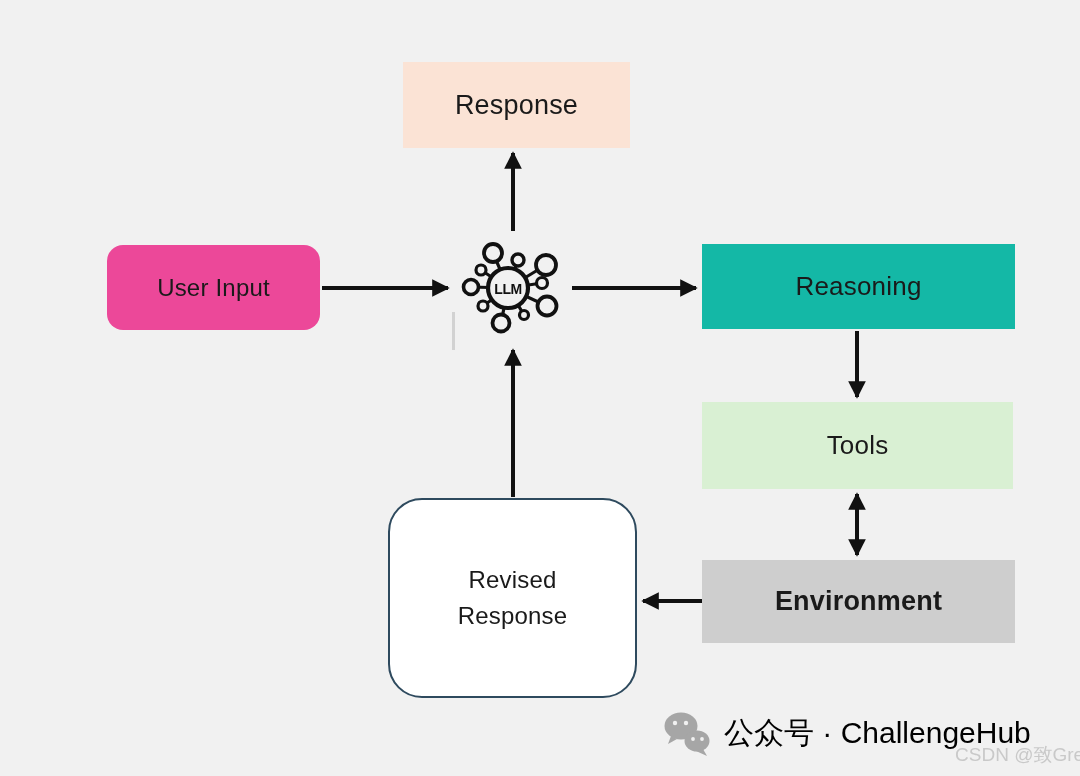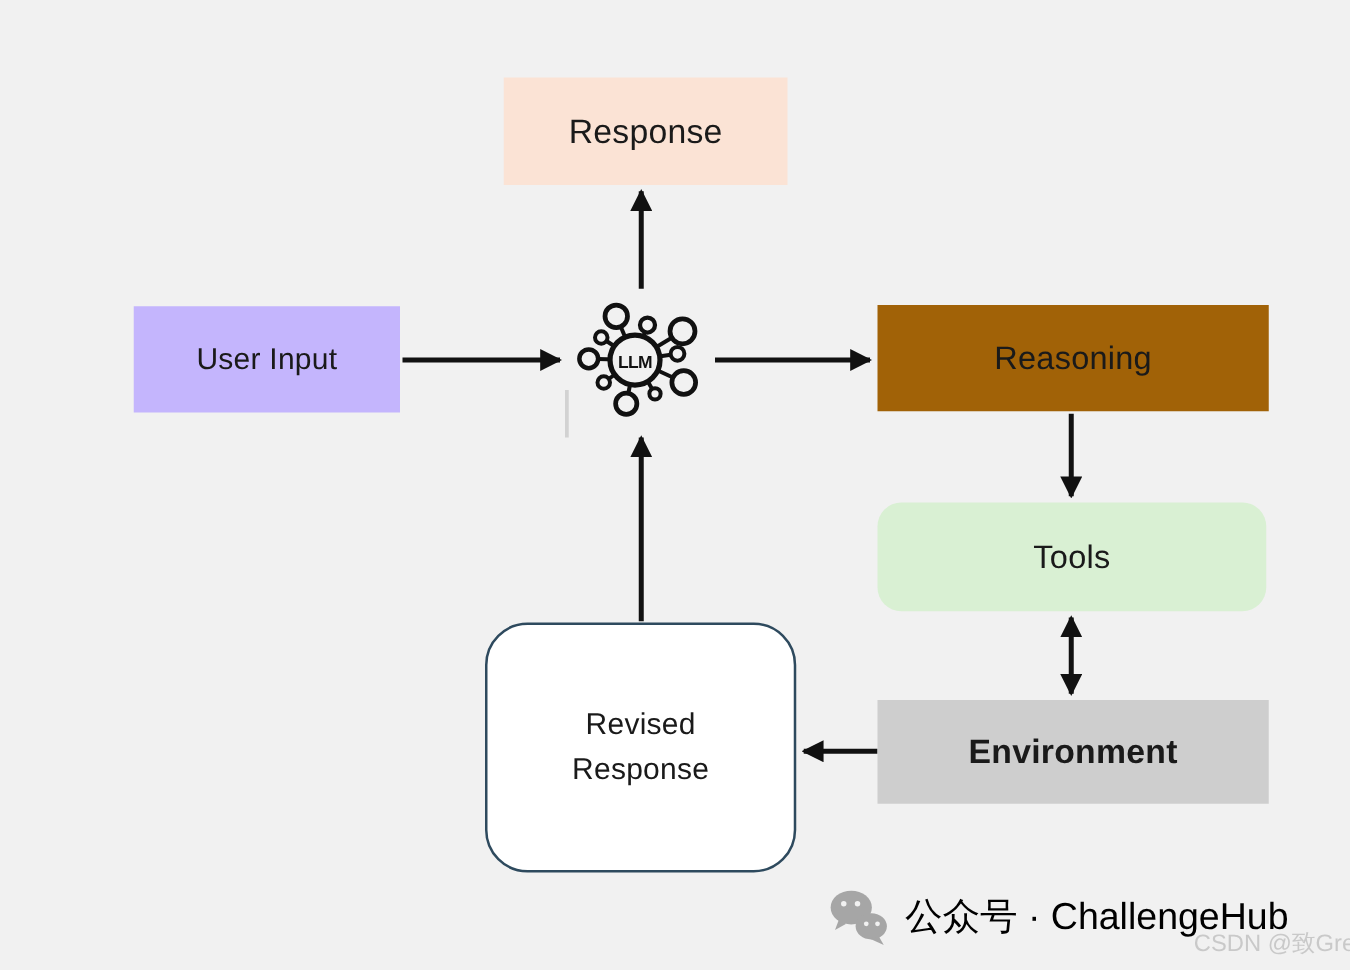--- a/index.html
+++ b/index.html
@@ -58,29 +58,29 @@
       <line x1="857" y1="331" x2="857" y2="397" marker-end="url(#ah)"></line>
       <line x1="857" y1="494" x2="857" y2="555" marker-start="url(#ah)" marker-end="url(#ah)"></line>
       <line x1="702" y1="601" x2="643" y2="601" marker-end="url(#ah)"></line>
     </g>
   </svg>
 
   <div class="node node-response" style="background-color: rgb(251, 227, 213);">
     <span>Response</span>
   </div>
 
-  <div class="node node-user-input" style="background-color: #c4b5fd;">
+  <div class="node node-user-input" style="background-color: #ec4899; border-radius: 16px;">
     <span>User Input</span>
   </div>
 
-  <div class="node node-reasoning" style="background-color: #a16207; align-items: center;">
+  <div class="node node-reasoning" style="background-color: #14b8a6; align-items: center;">
     <span>Reasoning</span>
   </div>
 
-  <div class="node node-tools" style="background-color: rgb(217, 240, 211); border-radius: 19px;">
+  <div class="node node-tools" style="background-color: rgb(217, 240, 211);">
     <span>Tools</span>
   </div>
 
   <div class="node node-environment" style="background-color: rgb(206, 206, 206);">
     <span>Environment</span>
   </div>
 
   <div class="node node-revised">
     <span>Revised</span>
     <span>Response</span>

